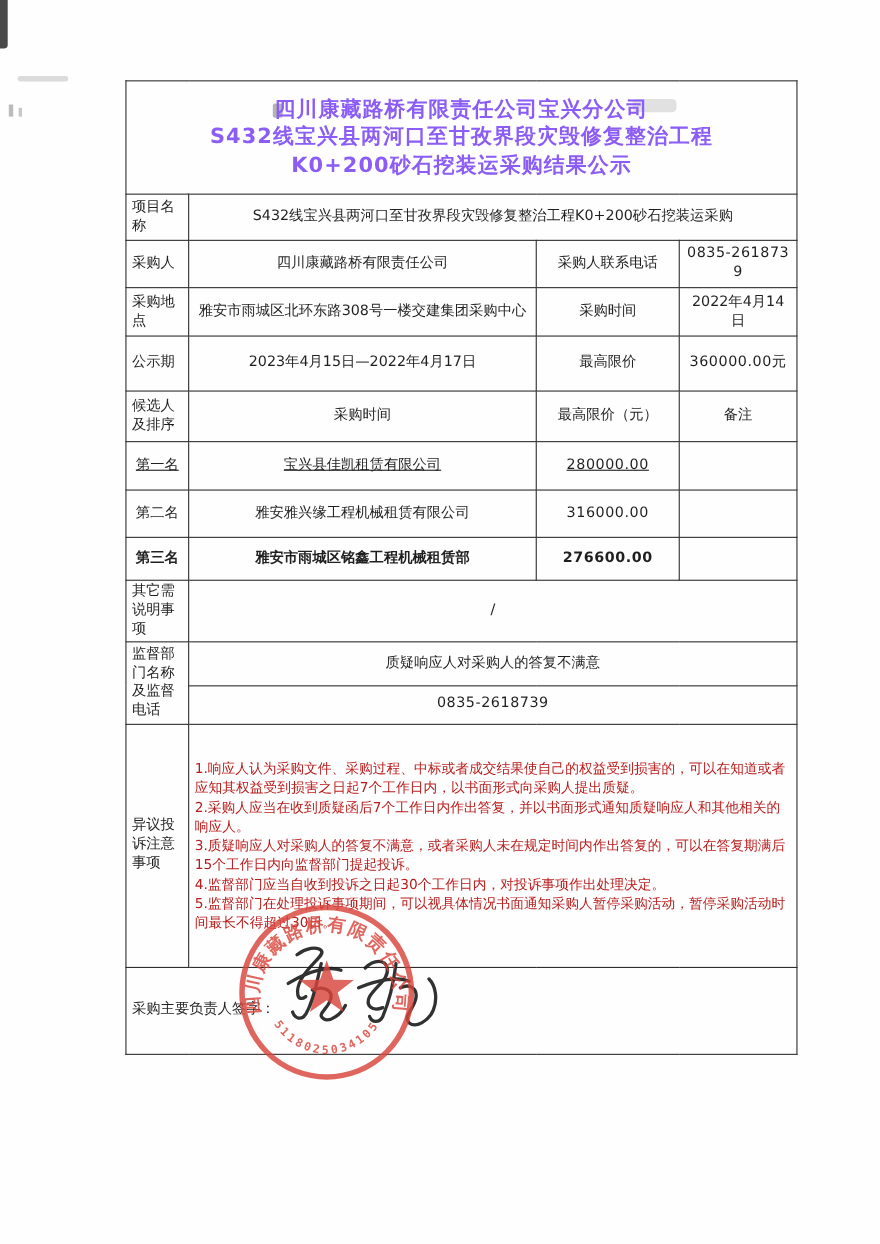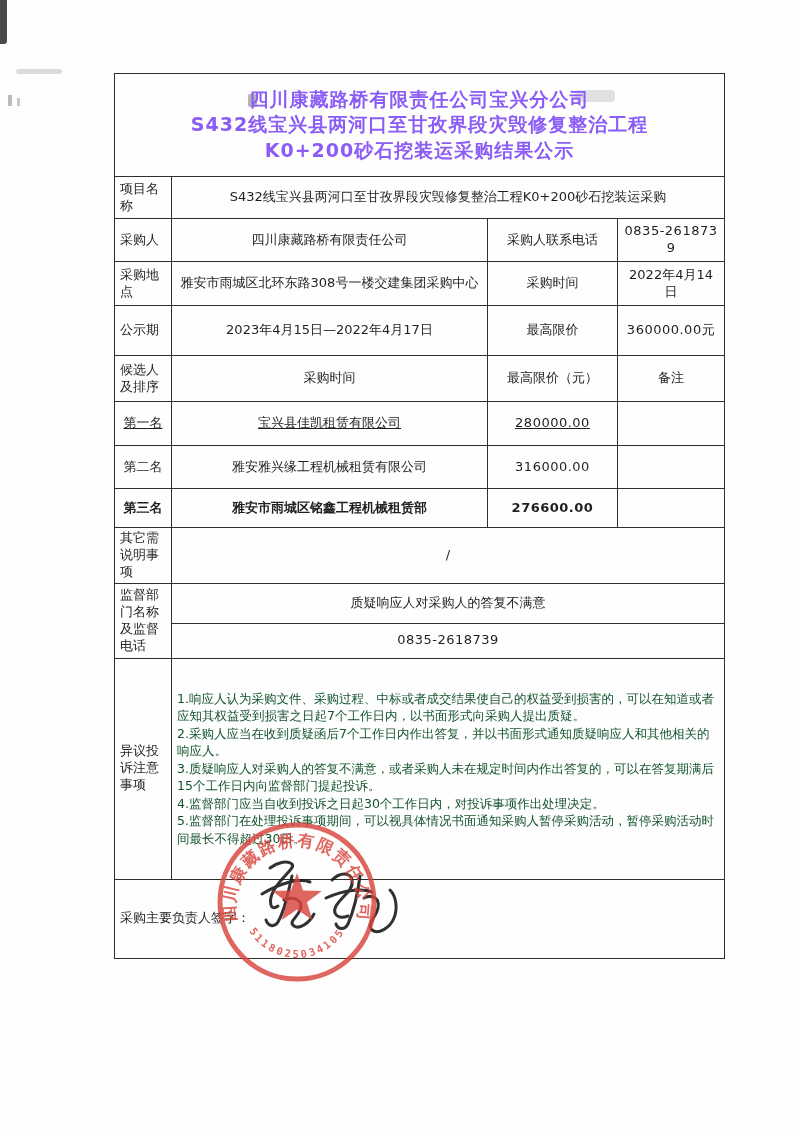--- a/index.html
+++ b/index.html
@@ -34,21 +34,21 @@
   tr.r-supa   td{height:35px;}
   tr.r-supb   td{height:30px;}
   tr.r-obj    td{height:216px;}
   tr.r-sign   td{height:74px;}
   .title-cell{text-align:center;vertical-align:middle;}
   .title-line{
     font-size:19px;font-weight:700;letter-spacing:1px;
     line-height:25.5px;color:#8b5cf6;
   }
   .obj-cell{vertical-align:middle;padding:6px 8px 6px 7px;}
-  .obj-item{font-size:12.5px;line-height:17.5px;color:#14532d;}
+  .obj-item{font-size:12.5px;line-height:17.5px;color:#b91c1c;}
   .sign-cell{vertical-align:middle;padding-left:8px;font-size:13.5px;}
   .price{font-size:13px;letter-spacing:.5px;}
   
   #stamp{position:absolute;left:213px;top:818px;width:168px;height:168px;opacity:.82;}
   #signature{position:absolute;left:248px;top:846px;width:180px;height:102px;}
   
   .artifact{position:absolute;background:#555;pointer-events:none;}
   .a1{left:0;top:0;width:7px;height:44px;background:#4a4a4a;border-radius:0 0 3px 0;}
   .a2{left:16px;top:69px;width:46px;height:5px;background:#9a9a9a;opacity:.35;border-radius:3px;}
   .a3{left:8px;top:95px;width:4px;height:11px;background:#777;opacity:.5;}

